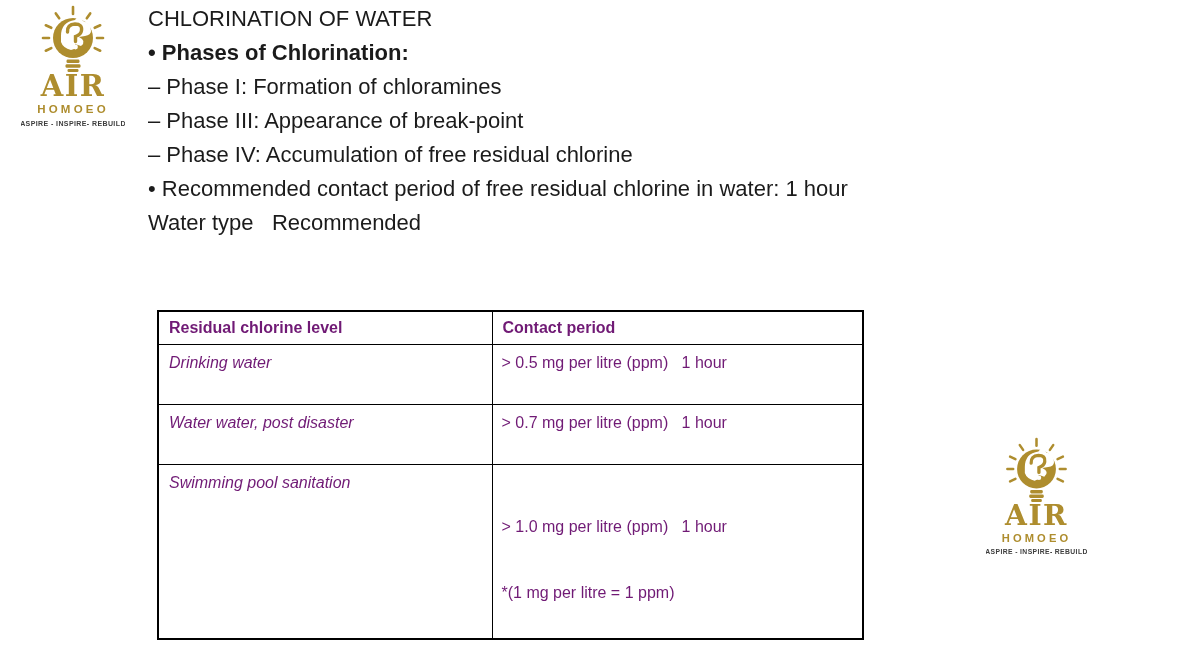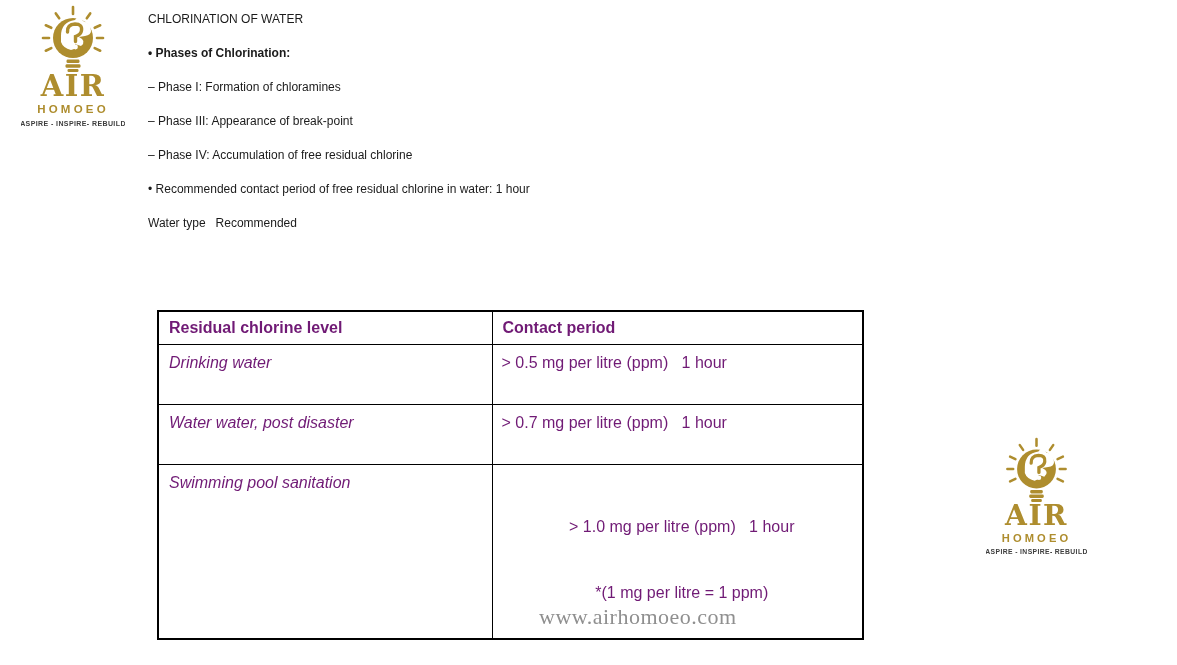--- a/index.html
+++ b/index.html
@@ -7,37 +7,37 @@
     position:relative; width:1177px; height:665px; background:#ffffff;
     font-family:"Liberation Sans", sans-serif; color:#1b1b1b; overflow:hidden;
   }
   
   .logo { position:absolute; }
   .logo-tl { left:21px;  top:4px;   width:104px; height:126px; }
   .logo-br { left:986px; top:436px; width:101px; height:123px; }
   .logo svg { display:block; width:100%; height:auto; }
   
   .content { position:absolute; left:148px; top:2px; }
-  .line { height:34px; line-height:34px; font-size:12px; white-space:pre; color:#1b1b1b; }
+  .line { height:34px; line-height:34px; font-size:22px; white-space:pre; color:#1b1b1b; }
   .line.bold { font-weight:bold; }
   
   .ctable {
     position:absolute; left:157px; top:310px; width:705px;
     border-collapse:collapse; table-layout:fixed; border:2px solid #000;
   }
   .ctable th, .ctable td {
     border:1px solid #000; box-sizing:border-box;
     font-size:16px; vertical-align:top; text-align:left; color:#701a75;
   }
   .ctable th { height:33px; vertical-align:middle; padding:0 0 0 10px; font-weight:bold; }
   .ctable tr.r1 td, .ctable tr.r2 td { height:60px; }
   .ctable tr.r3 td { height:102px; }
   .ctable td.wt  { font-style:italic; padding:9px 10px 0 10px; }
   .ctable td.val { padding:9px 0 0 9px; white-space:pre;margin-left:12px; }
-  .ctable tr.r3 td.val { padding-top:17px;text-align:center; }
+  .ctable tr.r3 td.val { padding-top:17px; }
   .ctable .note { margin-top:12px; white-space:pre; }
   
   .footer {
     position:absolute; left:539px; top:604px;
     font-family:"Liberation Serif", serif; font-size:22px;
     color:#8f8f8f; letter-spacing:0.5px;
   }
 </style>
 </head>
 <body>
@@ -127,15 +127,14 @@
       <circle cx="54.5" cy="43" r="2.4" fill="#ffffff"></circle>
       <rect x="45.5" y="55.5" width="13" height="3.6" rx="1.4" fill="#AE8D2E"></rect>
       <rect x="44.5" y="60.2" width="15" height="3.6" rx="1.4" fill="#AE8D2E"></rect>
       <rect x="46.5" y="64.9" width="11" height="3" rx="1.2" fill="#AE8D2E"></rect>
       <text x="52" y="92" text-anchor="middle" font-family="DejaVu Serif, serif" font-weight="bold" font-size="29" letter-spacing="1.5" fill="#AE8D2E">AIR</text>
       <text x="52" y="109" text-anchor="middle" font-family="Liberation Sans, sans-serif" font-weight="bold" font-size="11.5" letter-spacing="3.2" fill="#AE8D2E">HOMOEO</text>
       <text x="52" y="121.5" text-anchor="middle" font-family="Liberation Sans, sans-serif" font-weight="bold" font-size="7" letter-spacing="0.4" fill="#3D3D3D">ASPIRE - INSPIRE- REBUILD</text>
     </svg>
   </div>
 
-  <div class="footer">www.airhomoeo.com</div>
 
 </div>
 
 </body></html>

